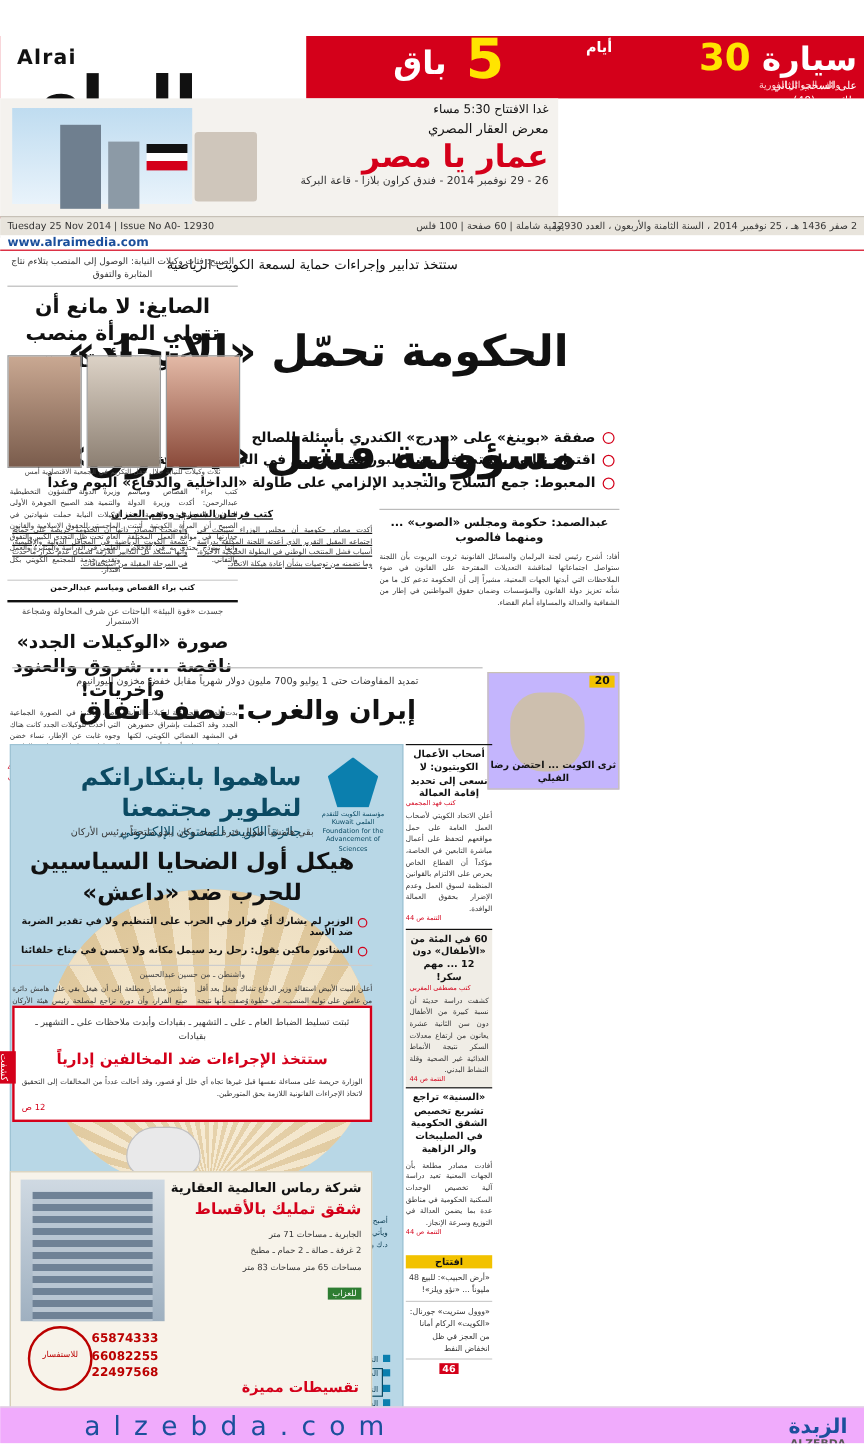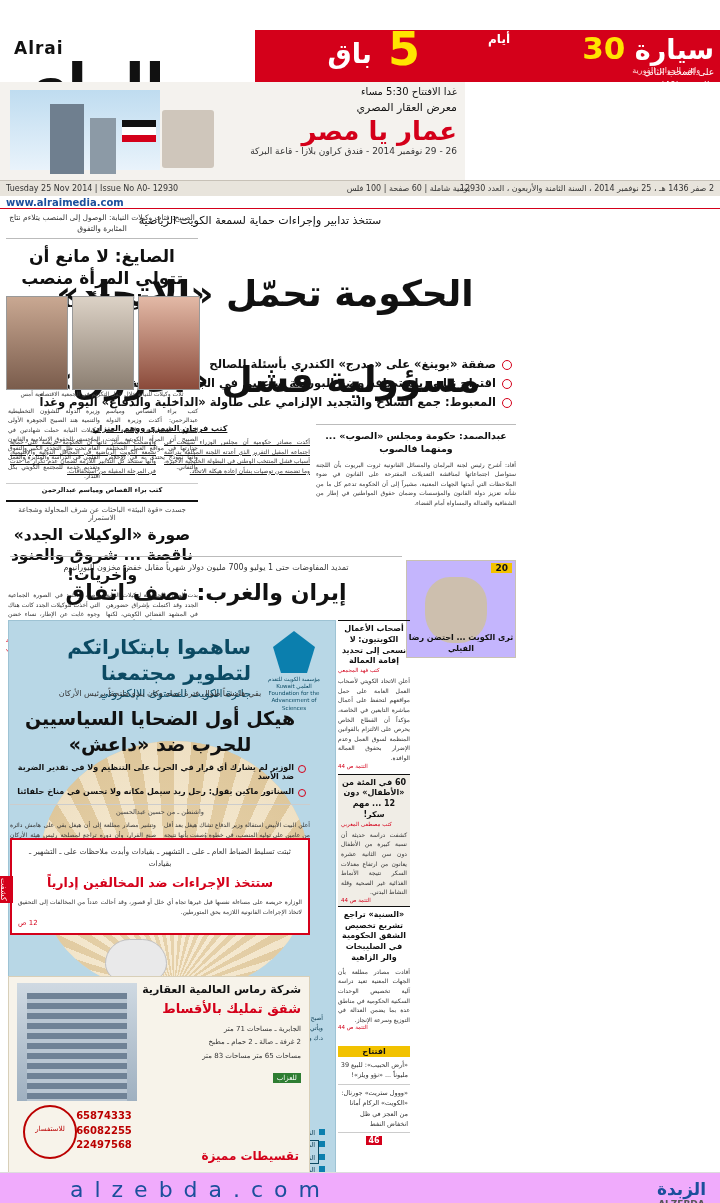--- a/index.html
+++ b/index.html
@@ -331,21 +331,21 @@
     </div>
     <div class="box">
       <div class="h">«السنية» تراجع تشريع تخصيص الشقق الحكومية في الصليبخات والر الزاهية</div>
       <div class="s">أفادت مصادر مطلعة بأن الجهات المعنية تعيد دراسة آلية تخصيص الوحدات السكنية الحكومية في مناطق عدة بما يضمن العدالة في التوزيع وسرعة الإنجاز.</div>
       <div class="m">التتمة ص 44</div>
     </div>
   </div>
 
   <div class="lads">
     <div class="hd">افتتاح</div>
-    <div class="it">«أرض الحبيب»: للبيع 39 مليوناً ... «نؤو ويلز»!</div>
+    <div class="it">«أرض الحبيب»: للبيع 48 مليوناً ... «نؤو ويلز»!</div>
     <div class="it">«ووول ستريت» جورنال: «الكويت» الركام أمانا من العجز في ظل انخفاض النفط</div>
     <div class="pg">46</div>
   </div>
 
   <div class="r2">
     <div class="lead">بقي هامشياً طوال فترة عمله وكان يبدو ملتحقاً برئيس الأركان</div>
     <div class="h">هيكل أول الضحايا السياسيين للحرب ضد «داعش»</div>
     <div class="bl">الوزير لم يشارك أي قرار في الحرب على التنظيم ولا في تقدير الضربة ضد الأسد</div>
     <div class="bl">السناتور ماكين يقول: رحل ريد سيمل مكانه ولا تحسن في مناخ حلفائنا</div>
     <div class="byline">واشنطن ـ من حسين عبدالحسين</div>

